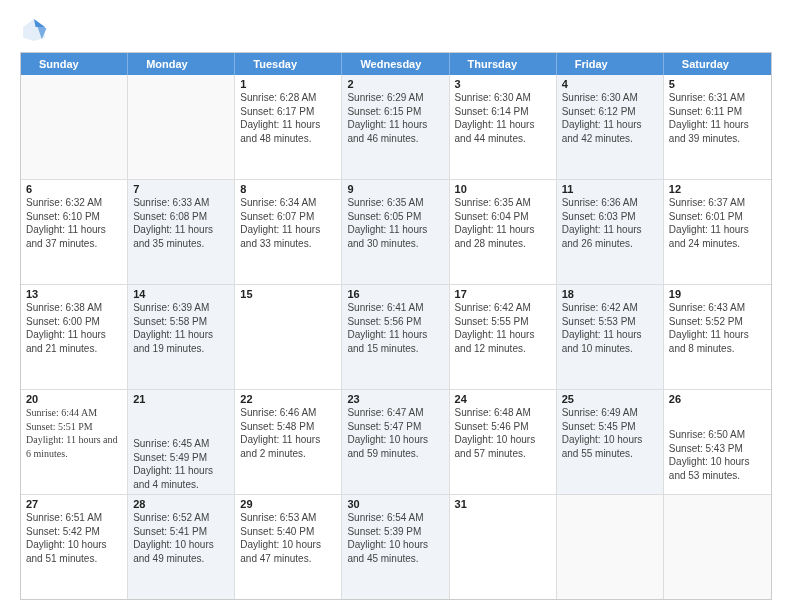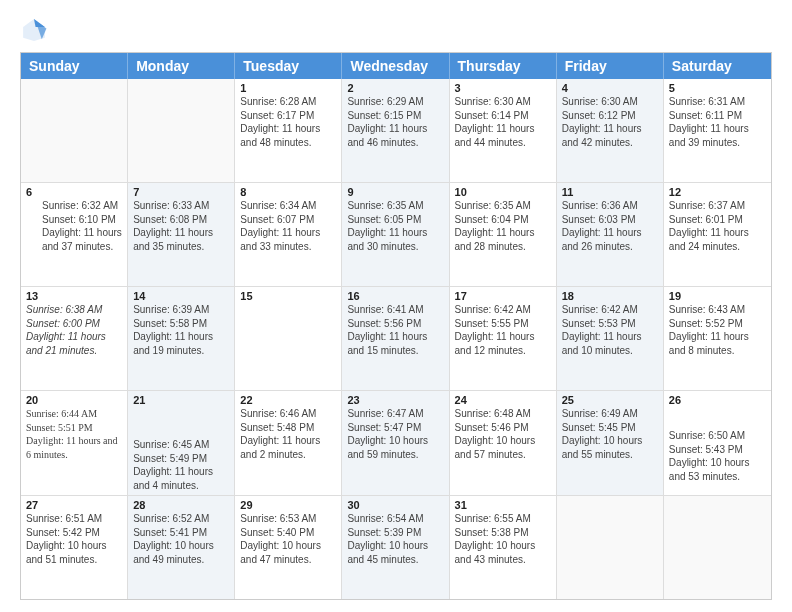--- a/index.html
+++ b/index.html
@@ -60,23 +60,23 @@
       flex-direction: column;
       border: 1px solid #ccc;
     }
     .cal-header {
       display: grid;
       grid-template-columns: repeat(7, 1fr);
       background: #4a90d9;
     }
     .cal-header-cell {
       color: #fff;
-      font-size: 14px;
+      font-size: 11px;
       font-weight: bold;
-      padding: 5px 8px;
+      padding: 5px 18px;
       text-align: left;
       border-right: 1px solid rgba(255,255,255,0.3);
     }
     .cal-header-cell:last-child { border-right: none; }
     .cal-body {
       flex: 1;
       display: flex;
       flex-direction: column;
     }
     .cal-row {
@@ -173,21 +173,21 @@
           <div class="cal-cell">
             <span class="day-num">5</span>
             <div class="cell-text" style="white-space: pre-line;">Sunrise: 6:31 AM
 Sunset: 6:11 PM
 Daylight: 11 hours and 39 minutes.</div>
           </div>
         </div>
         <div class="cal-row">
           <div class="cal-cell">
             <span class="day-num">6</span>
-            <div class="cell-text" style="white-space: pre-line; margin-left: 16px;">Sunrise: 6:32 AM
+            <div class="cell-text" style="white-space: pre-line;">Sunrise: 6:32 AM
 Sunset: 6:10 PM
 Daylight: 11 hours and 37 minutes.</div>
           </div>
           <div class="cal-cell shaded">
             <span class="day-num">7</span>
             <div class="cell-text" style="white-space: pre-line;">Sunrise: 6:33 AM
 Sunset: 6:08 PM
 Daylight: 11 hours and 35 minutes.</div>
           </div>
           <div class="cal-cell">
@@ -217,21 +217,21 @@
           <div class="cal-cell">
             <span class="day-num">12</span>
             <div class="cell-text" style="white-space: pre-line;">Sunrise: 6:37 AM
 Sunset: 6:01 PM
 Daylight: 11 hours and 24 minutes.</div>
           </div>
         </div>
         <div class="cal-row">
           <div class="cal-cell">
             <span class="day-num">13</span>
-            <div class="cell-text" style="white-space: pre-line; font-style: italic;">Sunrise: 6:38 AM
+            <div class="cell-text" style="white-space: pre-line;">Sunrise: 6:38 AM
 Sunset: 6:00 PM
 Daylight: 11 hours and 21 minutes.</div>
           </div>
           <div class="cal-cell shaded">
             <span class="day-num">14</span>
             <div class="cell-text" style="white-space: pre-line;">Sunrise: 6:39 AM
 Sunset: 5:58 PM
 Daylight: 11 hours and 19 minutes.</div>
           </div>
           <div class="cal-cell">
@@ -326,22 +326,19 @@
 Daylight: 10 hours and 47 minutes.</div>
           </div>
           <div class="cal-cell shaded">
             <span class="day-num">30</span>
             <div class="cell-text" style="white-space: pre-line;">Sunrise: 6:54 AM
 Sunset: 5:39 PM
 Daylight: 10 hours and 45 minutes.</div>
           </div>
           <div class="cal-cell">
             <span class="day-num">31</span>
-            <div class="cell-text" style="white-space: pre-line;">Sunrise: 6:55 AM
-Sunset: 5:38 PM
-Daylight: 10 hours and 43 minutes.</div>
           </div>
           <div class="cal-cell empty"></div>
           <div class="cal-cell empty"></div>
         </div>
       </div>
   </div>
 </div>
 
 </body></html>

